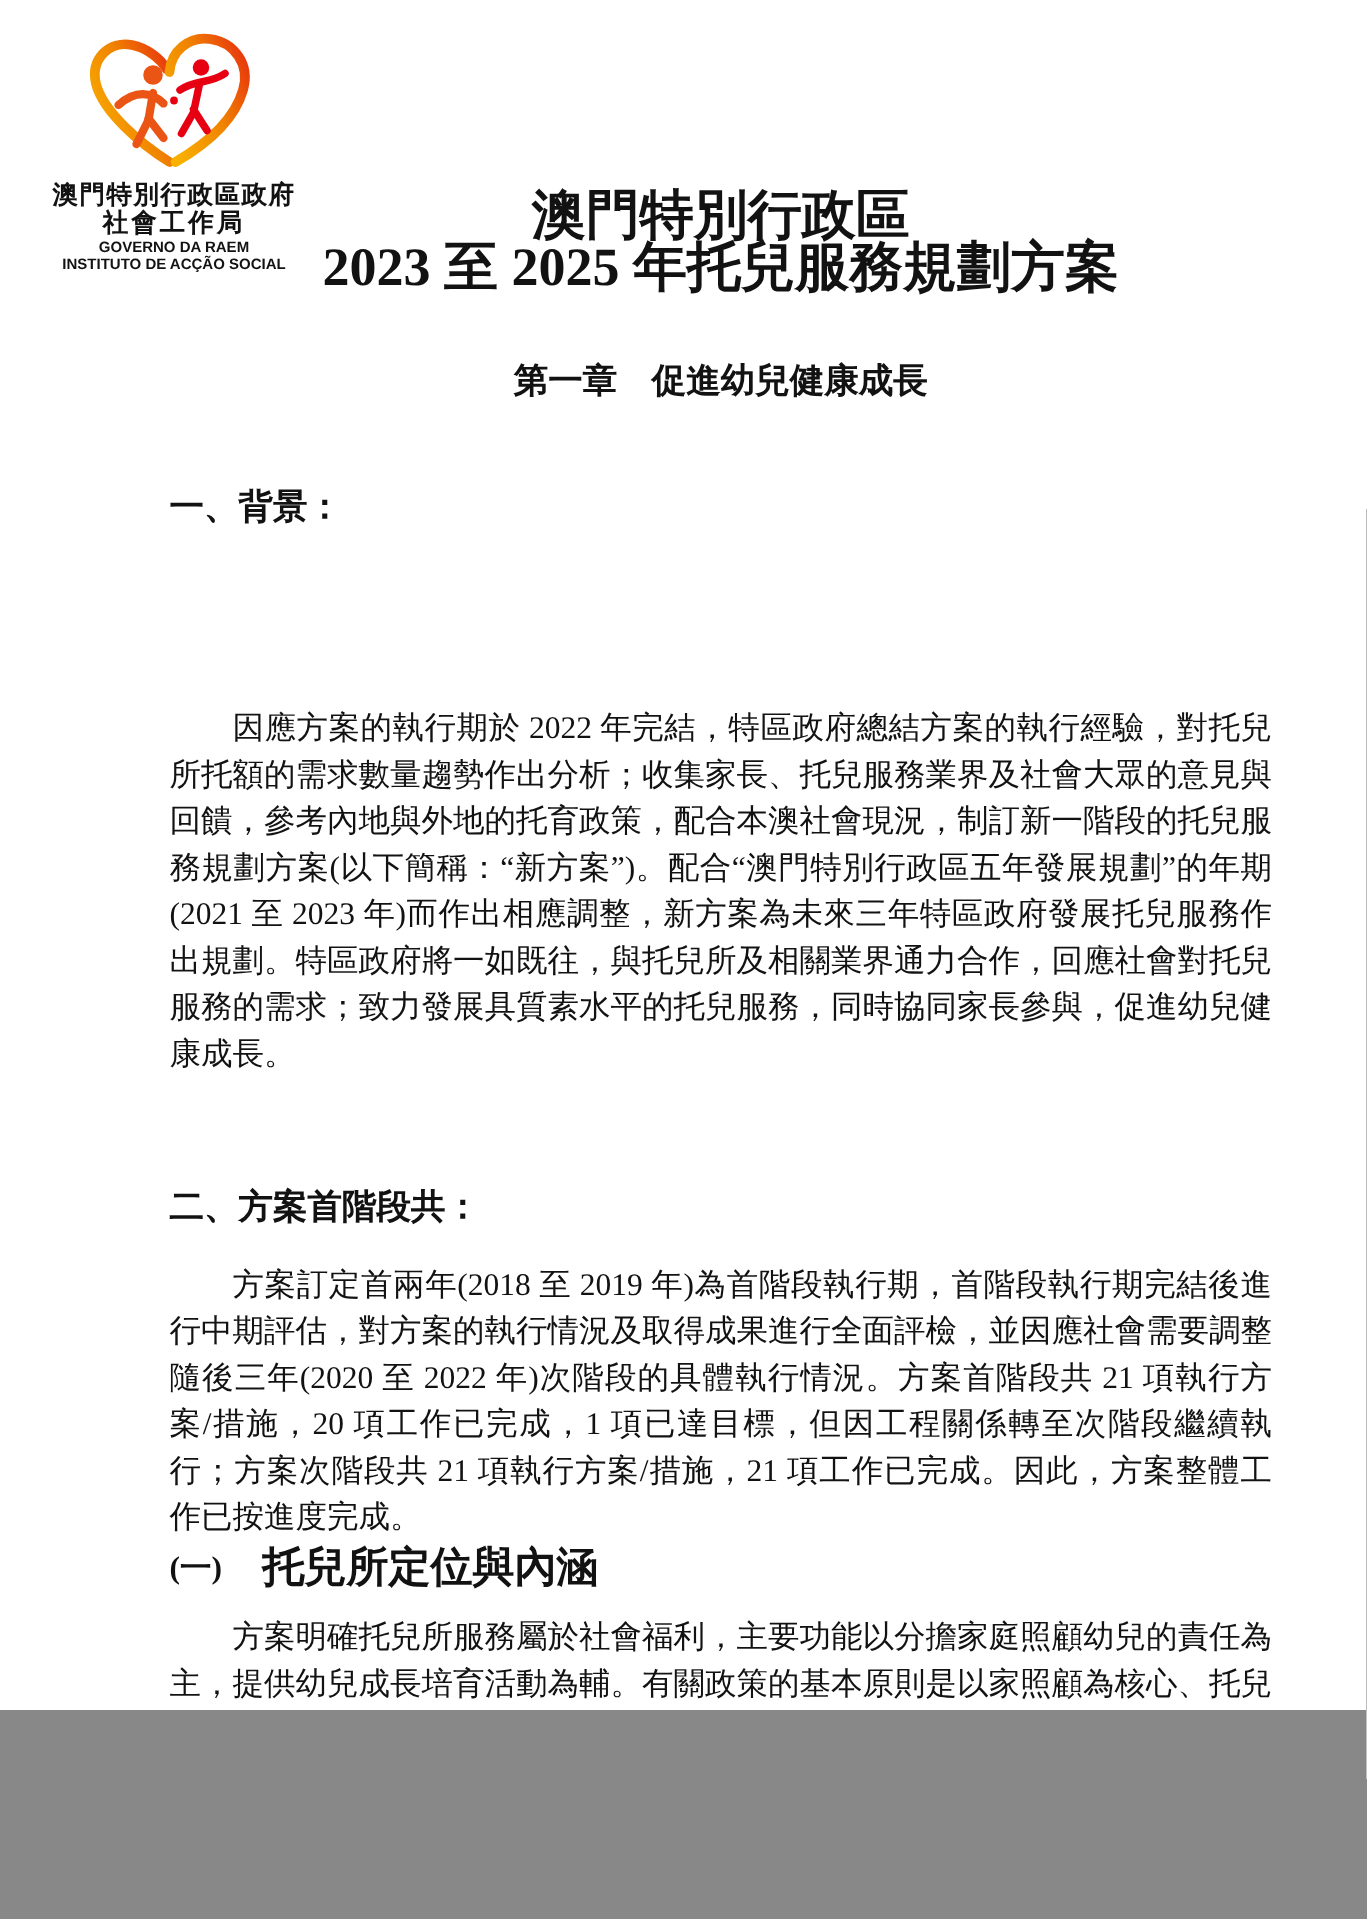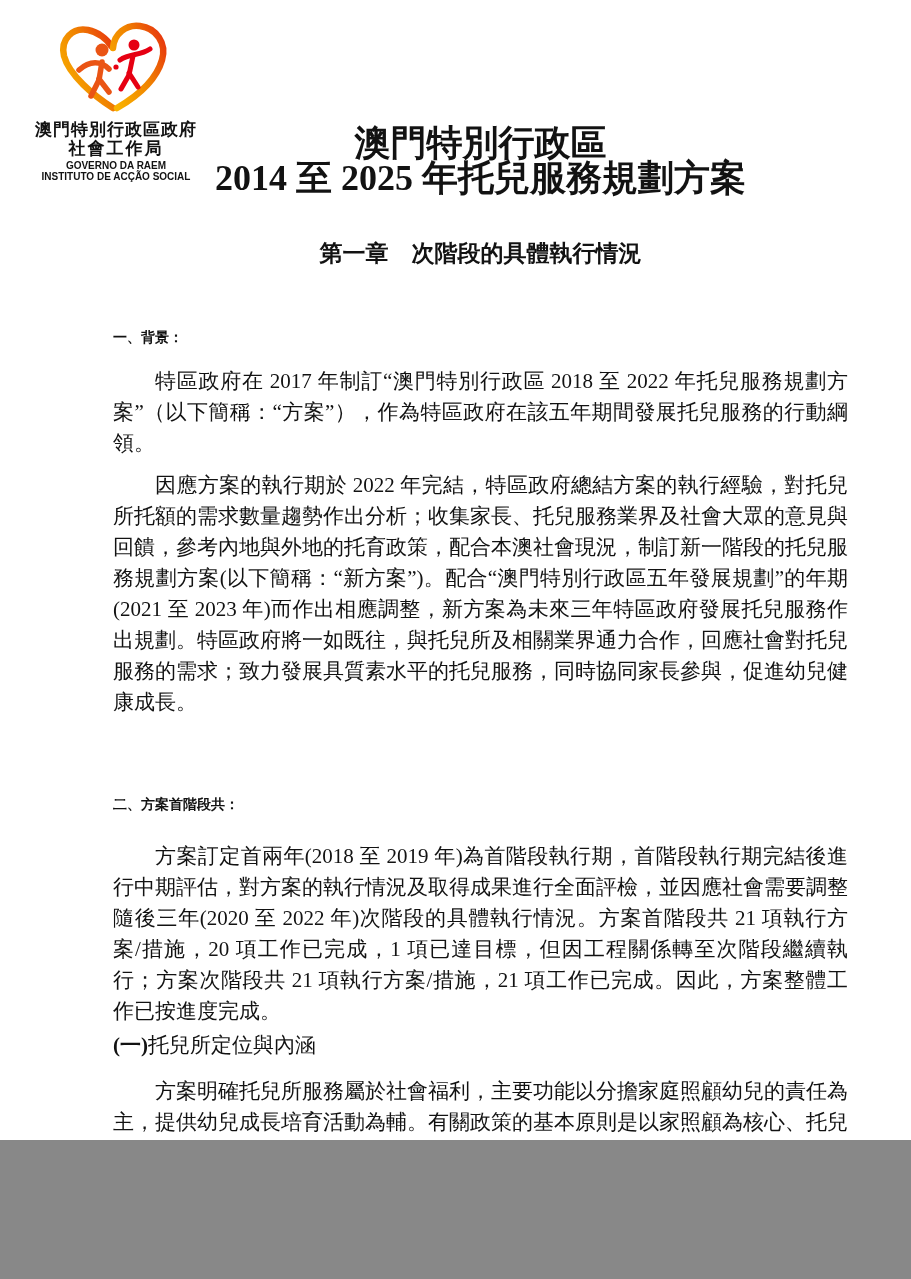--- a/index.html
+++ b/index.html
@@ -27,33 +27,33 @@
   .doc-title{
     position:absolute;left:113px;top:126px;width:735px;
     text-align:center;font-weight:bold;font-size:36px;line-height:35px;
   }
   .chapter{
     position:absolute;left:113px;top:239px;width:735px;
     text-align:center;font-weight:bold;font-size:23px;line-height:30px;
   }
   
   .col{position:absolute;left:113px;width:735px;}
-  .sec-heading{font-size:14px;font-weight:bold;line-height:31px;}
+  .sec-heading{font-size:23px;font-weight:bold;line-height:31px;}
   .para{
     font-size:21px;line-height:31px;margin:0;
     text-align:justify;text-indent:2em;
   }
   .s1-heading{top:322px;}
   .s1-p1{top:366px;}
   .s1-p2{top:470px;}
   .s2-heading{top:789px;}
   .s2-p1{top:841px;}
   .sub1{top:1030px;display:flex;}
   .sub1 .sub-label{font-size:21px;font-weight:bold;line-height:31px;}
-  .sub1 .sub-title{font-size:21px;font-weight:normal;line-height:31px;}
+  .sub1 .sub-title{font-size:28px;font-weight:bold;line-height:31px;margin-left:27px;}
   .s2-p2{top:1076px;}
   
   .watermark{
     position:absolute;left:740px;top:1240px;
     display:flex;align-items:center;gap:7px;
     color:#8b5cf6;
     font-family:"Liberation Sans","DejaVu Sans",sans-serif;
     font-size:23px;font-weight:bold;letter-spacing:2px;
     user-select:none;
   }
@@ -94,27 +94,26 @@
       <circle cx="60" cy="49" r="2.6" fill="#e60012"></circle>
     </svg>
     <div class="logo-zh1">澳門特別行政區政府</div>
     <div class="logo-zh2">社會工作局</div>
     <div class="logo-pt1">GOVERNO DA RAEM</div>
     <div class="logo-pt2">INSTITUTO DE ACÇÃO SOCIAL</div>
   </div>
 
   <div class="doc-title">
     <div>澳門特別行政區</div>
-    <div>2014 至 2025 年托兒服務規劃方案</div>
+    <div>2023 至 2025 年托兒服務規劃方案</div>
   </div>
 
-  <div class="chapter">第一章　次階段的具體執行情況</div>
+  <div class="chapter">第一章　促進幼兒健康成長</div>
 
   <div class="col sec-heading s1-heading">一、背景：</div>
-  <p class="col para s1-p1">特區政府在 2017 年制訂“澳門特別行政區 2018 至 2022 年托兒服務規劃方案”（以下簡稱：“方案”），作為特區政府在該五年期間發展托兒服務的行動綱領。</p>
   <p class="col para s1-p2">因應方案的執行期於 2022 年完結，特區政府總結方案的執行經驗，對托兒所托額的需求數量趨勢作出分析；收集家長、托兒服務業界及社會大眾的意見與回饋，參考內地與外地的托育政策，配合本澳社會現況，制訂新一階段的托兒服務規劃方案(以下簡稱：“新方案”)。配合“澳門特別行政區五年發展規劃”的年期(2021 至 2023 年)而作出相應調整，新方案為未來三年特區政府發展托兒服務作出規劃。特區政府將一如既往，與托兒所及相關業界通力合作，回應社會對托兒服務的需求；致力發展具質素水平的托兒服務，同時協同家長參與，促進幼兒健康成長。</p>
 
   <div class="col sec-heading s2-heading">二、方案首階段共：</div>
   <p class="col para s2-p1">方案訂定首兩年(2018 至 2019 年)為首階段執行期，首階段執行期完結後進行中期評估，對方案的執行情況及取得成果進行全面評檢，並因應社會需要調整隨後三年(2020 至 2022 年)次階段的具體執行情況。方案首階段共 21 項執行方案/措施，20 項工作已完成，1 項已達目標，但因工程關係轉至次階段繼續執行；方案次階段共 21 項執行方案/措施，21 項工作已完成。因此，方案整體工作已按進度完成。</p>
 
   <div class="col sub1">
     <span class="sub-label">(一)</span>
     <span class="sub-title">托兒所定位與內涵</span>
   </div>
   <p class="col para s2-p2">方案明確托兒所服務屬於社會福利，主要功能以分擔家庭照顧幼兒的責任為主，提供幼兒成長培育活動為輔。有關政策的基本原則是以家照顧為核心、托兒服務作支援，培育發展予輔助。考慮方案對托兒所的定位與內涵符合幼兒發展需要與國際托育政策的主流觀點，而有關基本原則亦得到本澳社會的普遍接受，故應予以維持。</p>

